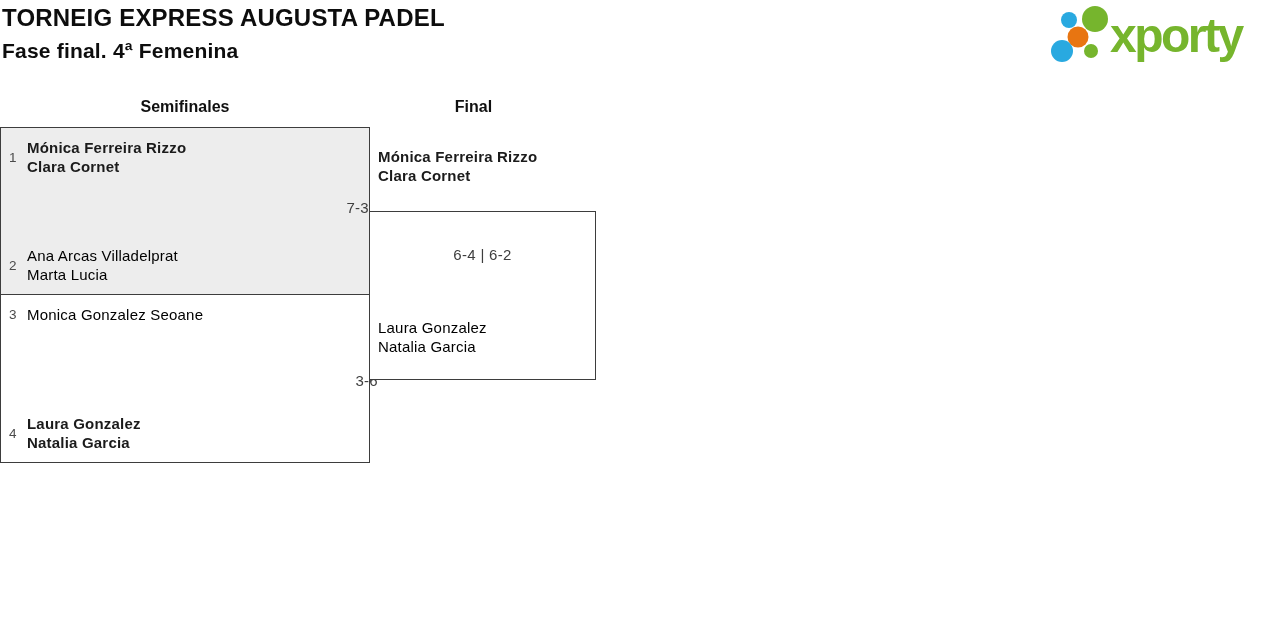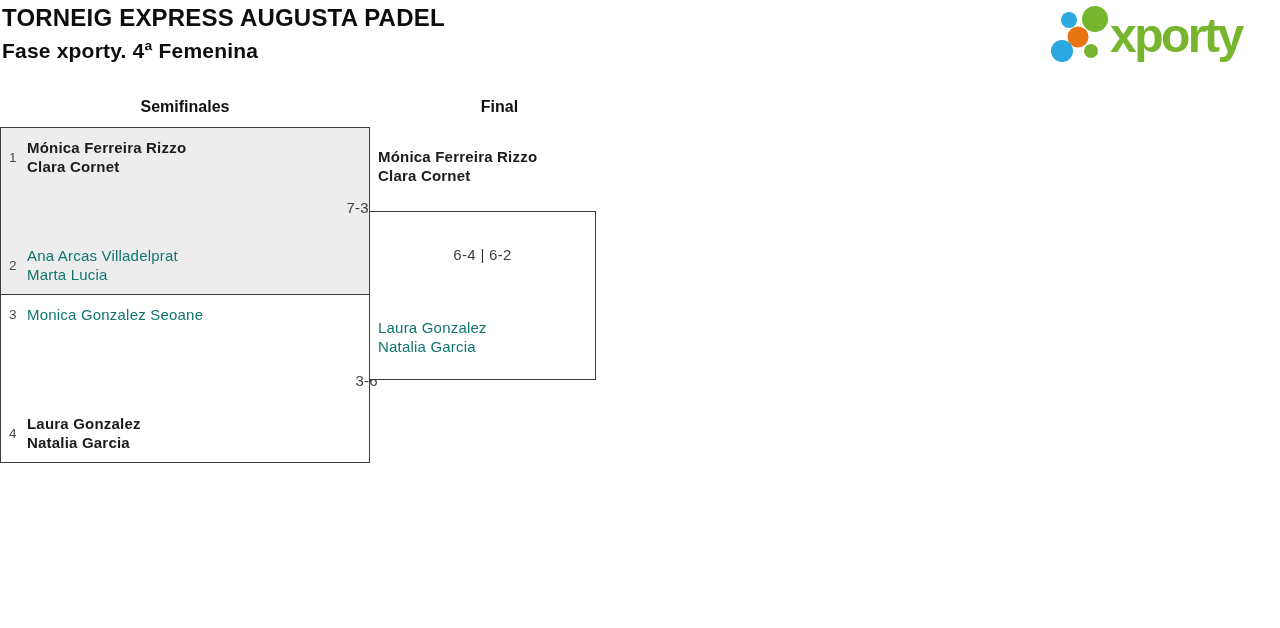--- a/index.html
+++ b/index.html
@@ -14,33 +14,33 @@
 
   
   .logo{position:absolute;left:1048px;top:3px;display:flex;align-items:flex-start;cursor:pointer;}
   .logo svg{display:block;}
   .logo-text{font-size:48px;font-weight:700;color:#76b52d;letter-spacing:-2.5px;line-height:64px;margin-top:1px;}
 
   
   .round-header{position:absolute;top:96px;font-size:16px;line-height:22px;font-weight:700;
                 color:#101010;text-align:center;}
   .rh-semis{left:0;width:370px;}
-  .rh-final{left:386px;width:227px;}
+  .rh-final{left:360px;width:227px;}
 
   .match{position:absolute;left:0;width:370px;border:1px solid #3d3d3d;background:#ffffff;
          box-sizing:border-box;}
   .m1{top:127px;height:168px;background:#ededed;}
   .m2{top:294px;height:169px;}
 
   .team{position:absolute;left:8px;right:8px;display:flex;align-items:center;gap:3px;}
   .team-top{top:10px;}
   .team-bottom{bottom:10px;}
   .seed{flex:0 0 15px;width:15px;font-size:13.5px;color:#4a4a4a;}
   .names{display:flex;flex-direction:column;}
-  .player{font-size:15px;line-height:19px;color:#0f766e;letter-spacing:0.2px;white-space:nowrap;}
+  .player{font-size:15px;line-height:19px;color:#000000;letter-spacing:0.2px;white-space:nowrap;}
   .winner .player{font-weight:700;color:#1b1b1b;}
 
   .score{position:absolute;left:0;width:100%;text-align:right;font-size:15px;line-height:19px;
          color:#3e3e3e;letter-spacing:0.3px;}
   .m1 .score{top:70px;}
   .m2 .score{top:76px;padding-left:9px;}
 
   
   .final-box{position:absolute;left:369px;top:211px;width:227px;height:169px;
              border:1px solid #3d3d3d;background:#ffffff;box-sizing:border-box;}
@@ -49,21 +49,21 @@
   .ft-bottom{top:318px;}
   .final-score{position:absolute;left:369px;width:227px;top:245px;text-align:center;
                font-size:15px;line-height:19px;color:#3e3e3e;letter-spacing:0.3px;}
 </style>
 </head>
 <body>
 
 <div class="page">
 
   <h1 class="title">TORNEIG EXPRESS AUGUSTA PADEL</h1>
-  <h2 class="subtitle">Fase xporty. 4ª Femenina</h2>
+  <h2 class="subtitle">Fase final. 4ª Femenina</h2>
 
   <div class="logo">
     <svg width="62" height="64" viewBox="0 0 62 64">
       <circle cx="21" cy="17" r="8" fill="#29a9e0"></circle>
       <circle cx="47" cy="16" r="13" fill="#76b52d"></circle>
       <circle cx="30" cy="34" r="10.5" fill="#e87511"></circle>
       <circle cx="14" cy="48" r="11" fill="#29a9e0"></circle>
       <circle cx="43" cy="48" r="7" fill="#76b52d"></circle>
     </svg>
     <span class="logo-text">xporty</span>

